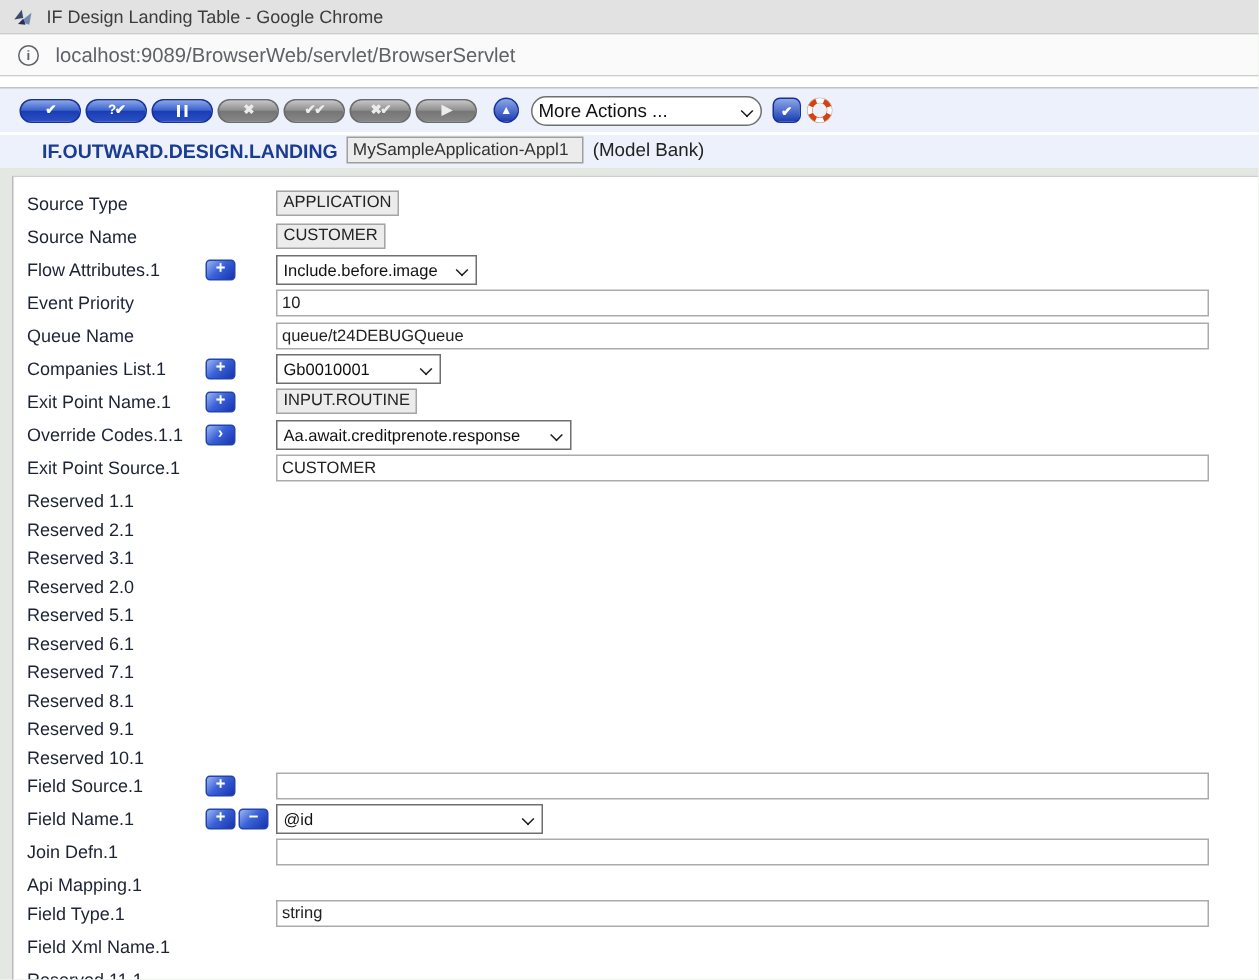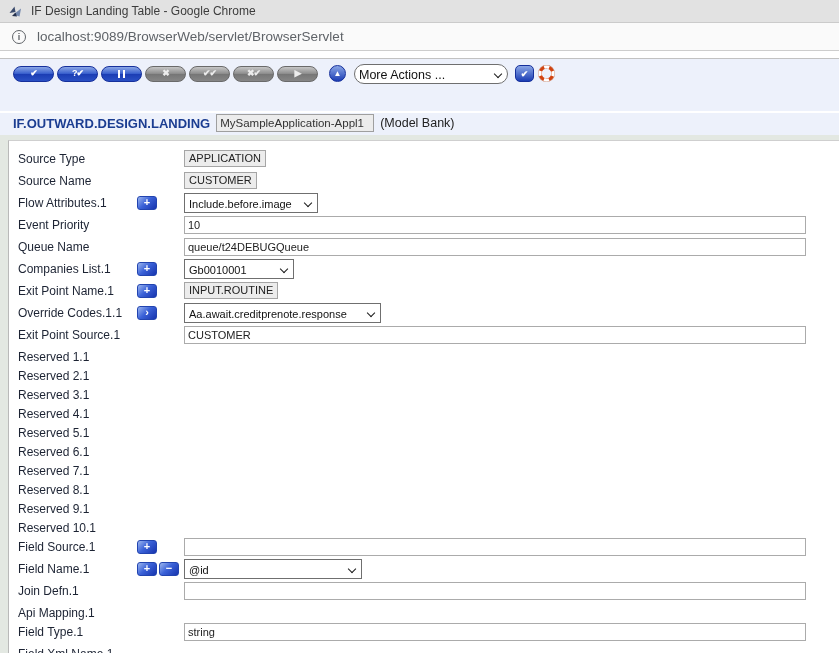--- a/index.html
+++ b/index.html
@@ -23,21 +23,21 @@
   }
   .infoicon{
     width:14px;height:14px;flex:none;border:1.4px solid #5f6368;border-radius:50%;
     display:flex;align-items:center;justify-content:center;
     font-size:9px;font-weight:bold;color:#5f6368;box-sizing:border-box;
   }
   .whitegap{height:7px;flex:none;background:#ffffff;}
   
   .band{flex:none;background:#edf1fb;border-top:1px solid #c2c2c2;}
   .toolrow{height:29px;display:flex;align-items:center;gap:3px;padding-left:13px;}
-  .headrow{height:20px;border-top:2px solid #ffffff;display:flex;align-items:center;gap:6px;padding-left:13px;padding-bottom:2px;margin-top:23px;}
+  .headrow{height:20px;border-top:2px solid #ffffff;display:flex;align-items:center;gap:6px;padding-left:28px;padding-bottom:2px;}
   .pill{
     width:41px;height:16px;border-radius:8px;flex:none;cursor:pointer;
     display:flex;align-items:center;justify-content:center;box-sizing:border-box;
   }
   .pill.blue{background:linear-gradient(#8aa6e6 0%,#3c63cf 46%,#1b3db4 52%,#2a50c4 100%);border:1px solid #16309c;}
   .pill.gray{background:linear-gradient(#c6c6c6 0%,#909090 46%,#767676 52%,#868686 100%);border:1px solid #6a6a6a;}
   .pill .g{color:#fff;font-size:9px;font-weight:bold;line-height:1;letter-spacing:-1px;white-space:nowrap;}
   .pill.gray .g{color:#ececec;}
   .pausebars{display:flex;gap:2.5px;}
   .pausebars i{width:2.5px;height:8px;background:#fff;display:block;}
@@ -240,21 +240,21 @@
         </div>
         <div class="frow plain">
           <span class="flabel">Reserved 2.1</span>
           <span class="fbtns"></span>
         </div>
         <div class="frow plain">
           <span class="flabel">Reserved 3.1</span>
           <span class="fbtns"></span>
         </div>
         <div class="frow plain">
-          <span class="flabel">Reserved 4.1</span>
+          <span class="flabel">Reserved 2.0</span>
           <span class="fbtns"></span>
         </div>
         <div class="frow plain">
           <span class="flabel">Reserved 5.1</span>
           <span class="fbtns"></span>
         </div>
         <div class="frow plain">
           <span class="flabel">Reserved 6.1</span>
           <span class="fbtns"></span>
         </div>

